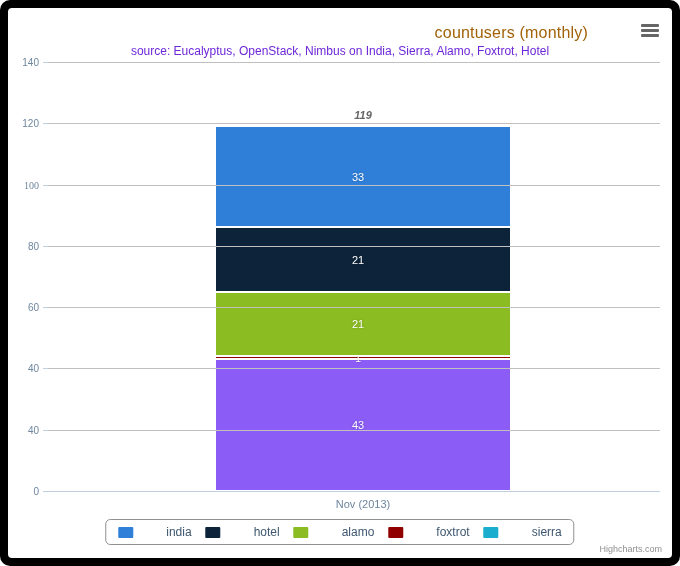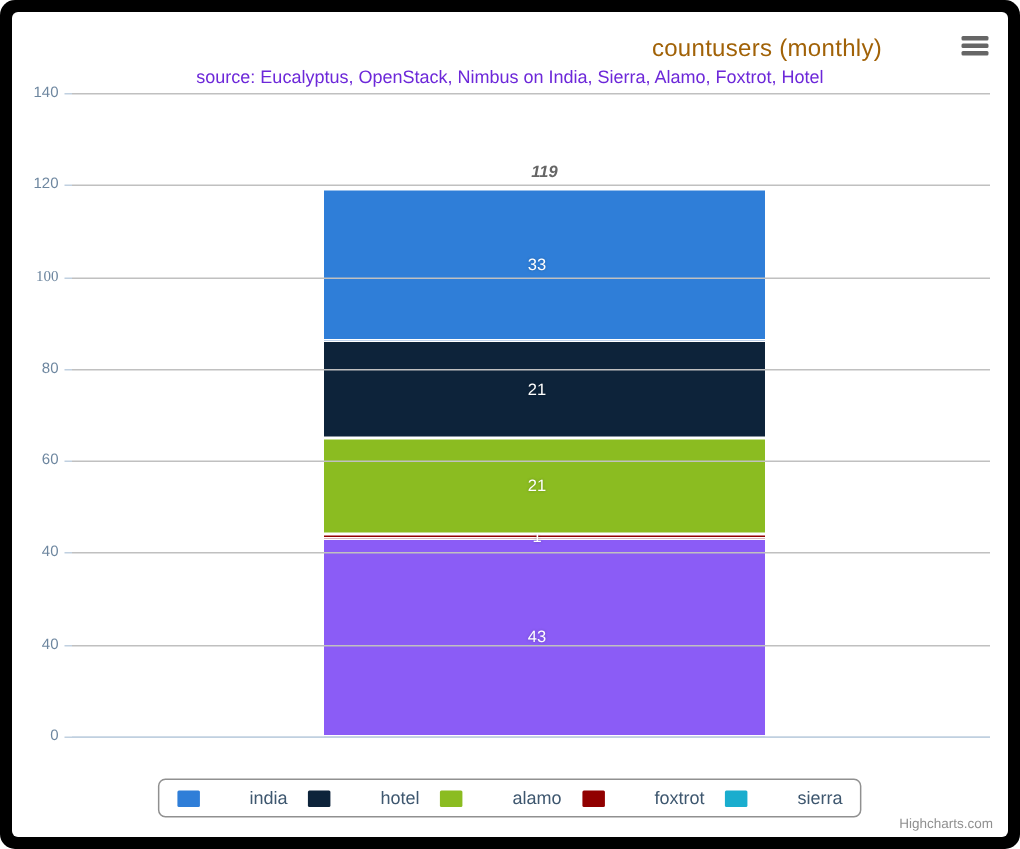--- a/index.html
+++ b/index.html
@@ -278,20 +278,21 @@
         <div class="y-label" style="top: 306.429px;">40</div>
         <div class="gridline" style="top: 367.714px;"></div>
         <div class="tick-mark" style="top: 367.714px; left: -5px;"></div>
         <div class="y-label" style="top: 367.714px;">40</div>
         <div class="gridline zero" style="top: 429px;"></div>
         <div class="tick-mark" style="top: 429px; left: -5px;"></div>
         <div class="y-label" style="top: 429px;">0</div>
       </div>
 
     <div id="x-axis-line"></div>
+    <div id="x-label-nov">Nov (2013)</div>
 
     <div id="legend">
         <div class="legend-item">
           <span class="legend-swatch" style="background: rgb(47, 126, 216);"></span>
           <span class="legend-label">india</span>
         </div>
         <div class="legend-item">
           <span class="legend-swatch" style="background: rgb(13, 35, 58);"></span>
           <span class="legend-label">hotel</span>
         </div>

